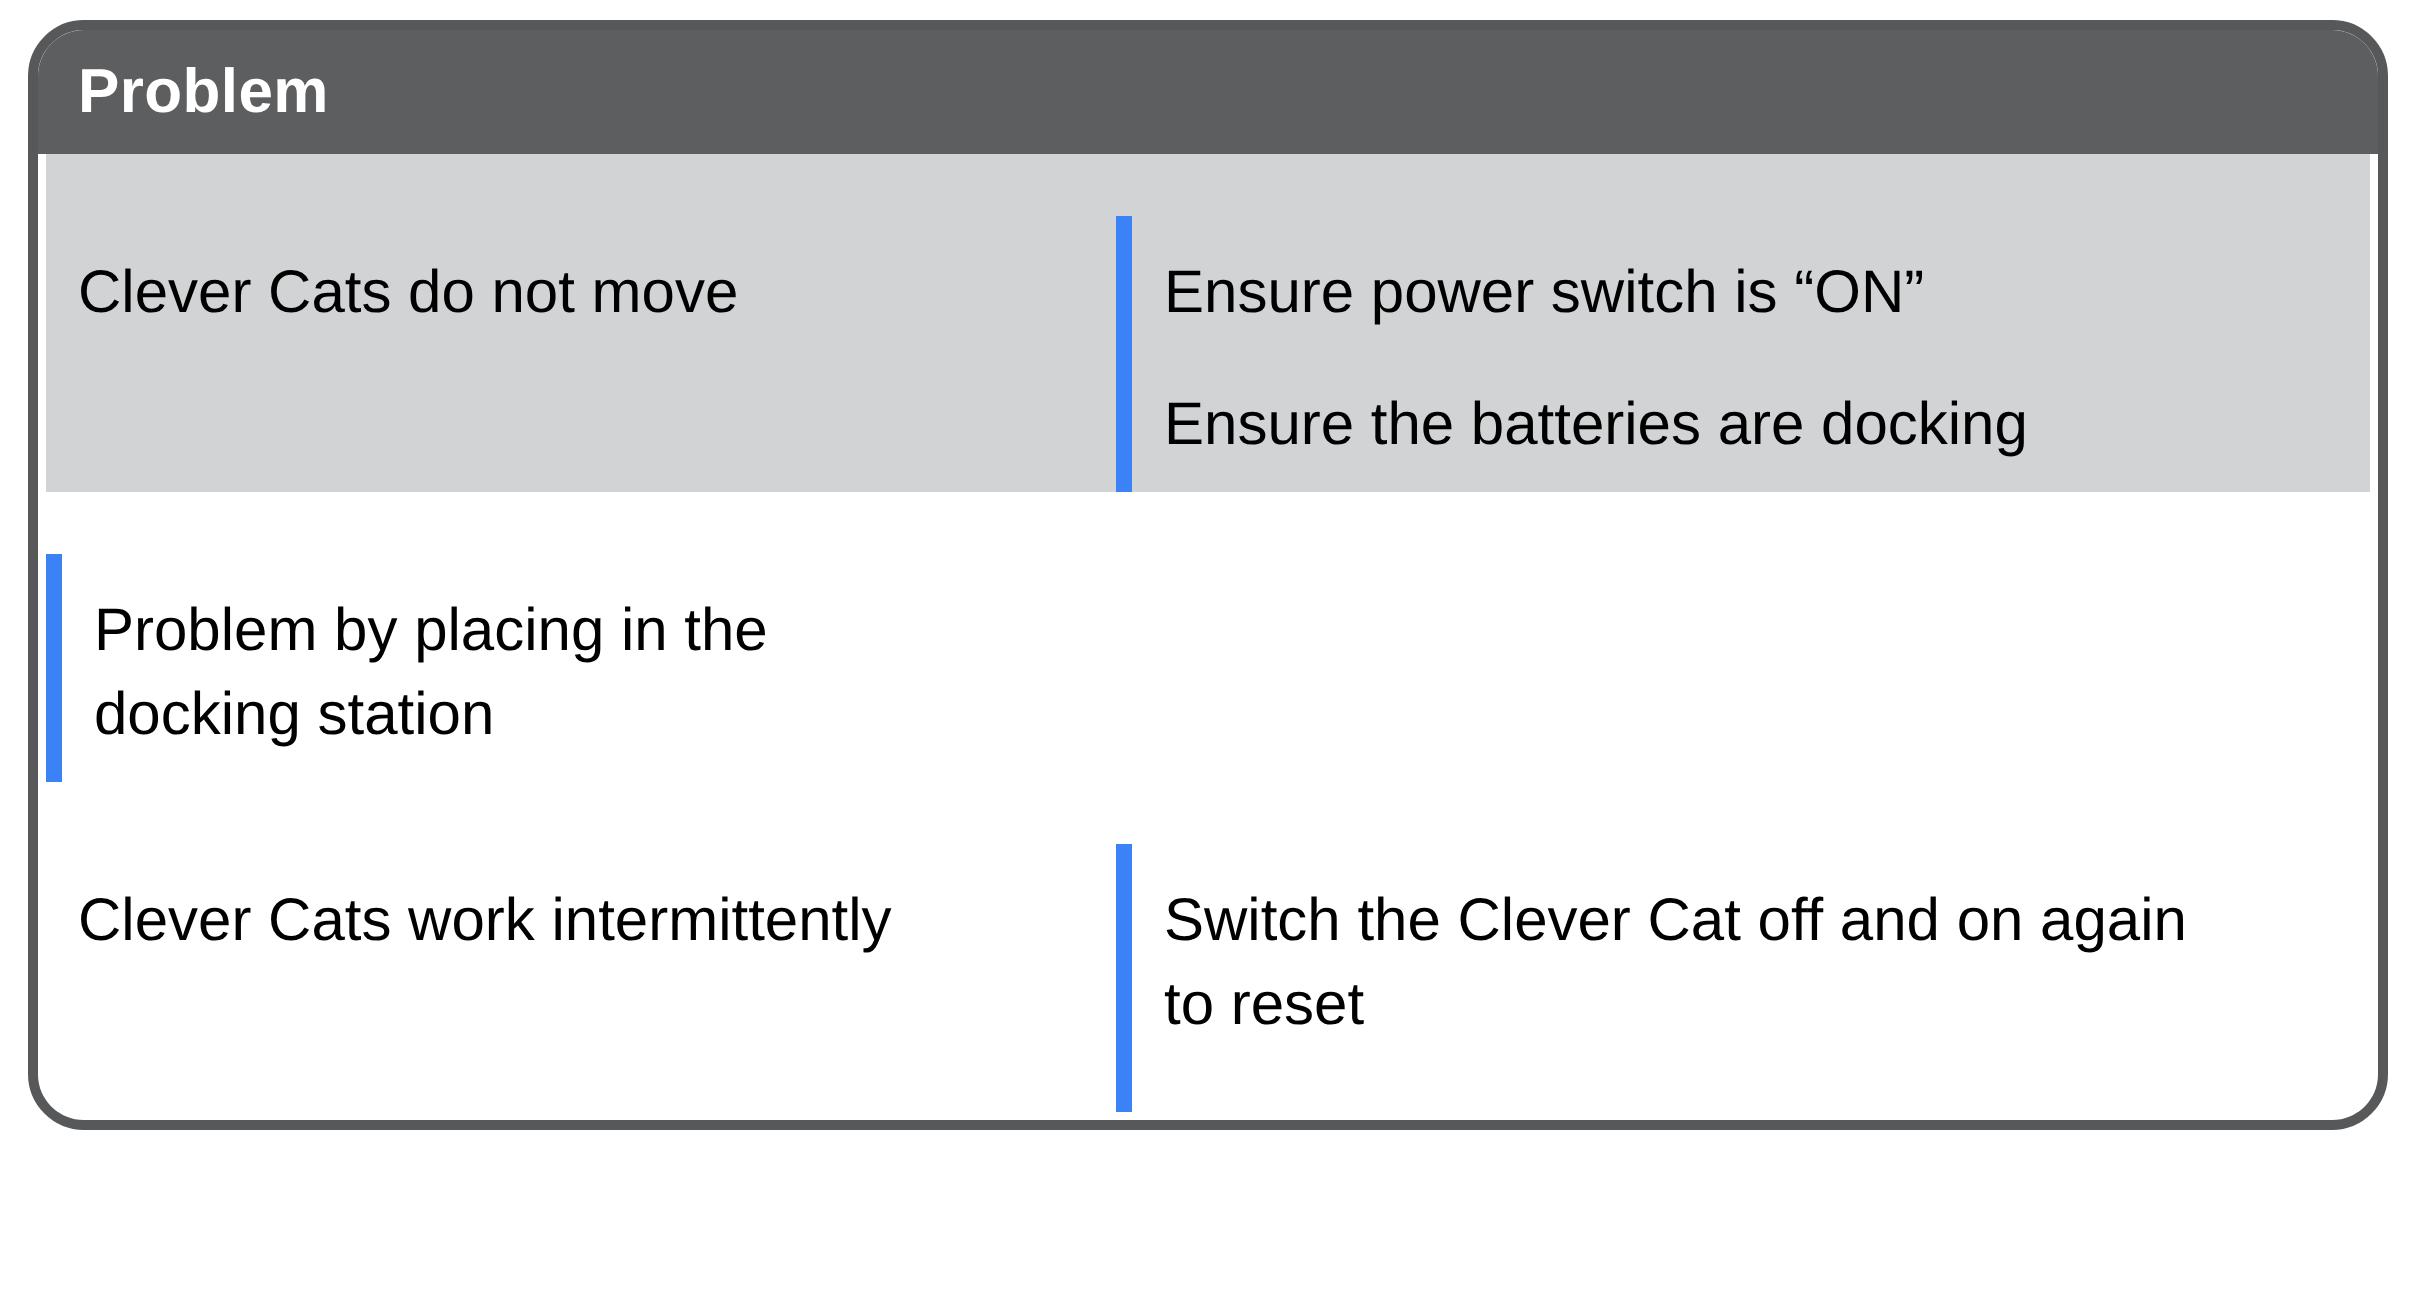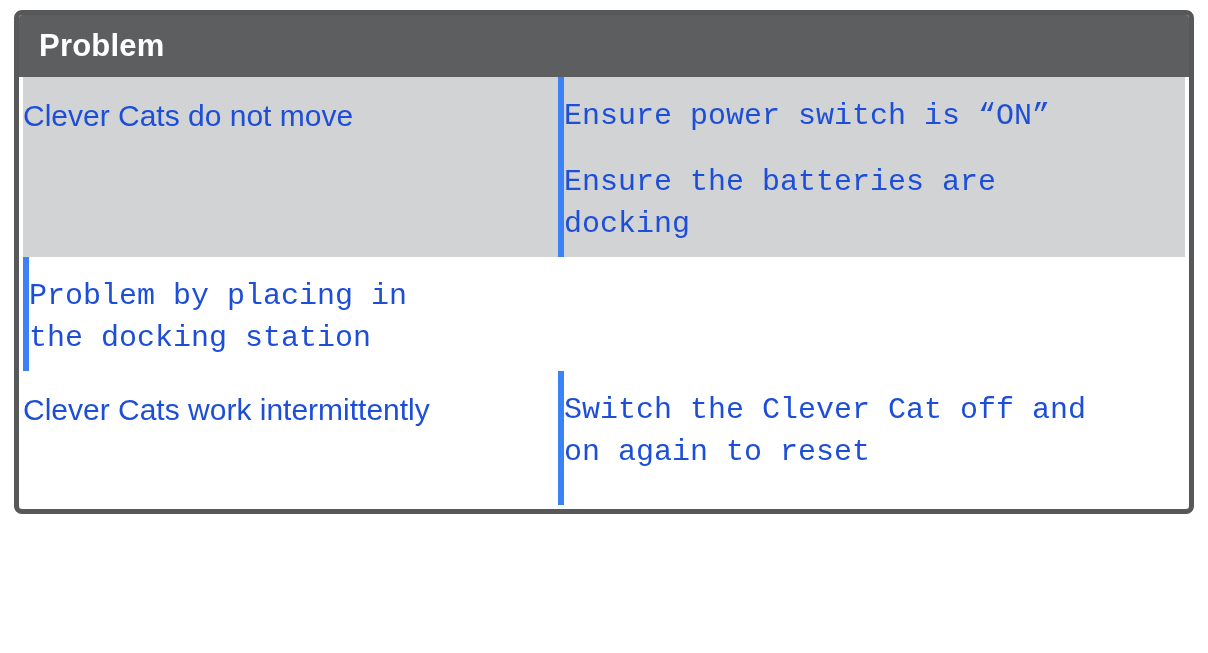--- a/index.html
+++ b/index.html
@@ -7,21 +7,21 @@
   body {
     width: 1208px;
     height: 653px;
     padding: 10px 14px 16px 14px;
     font-family: "Liberation Sans", sans-serif;
     overflow: hidden;
   }
   .table-container {
     width: 100%;
     border: 5px solid #57585a;
-    border-radius: 8px;
+    border-radius: 28px;
     background: #ffffff;
     overflow: hidden;
   }
   .table-header {
     display: grid;
     grid-template-columns: 535px 1fr;
     background: #5d5e60;
     height: 62px;
     align-items: center;
     padding: 0 4px;
@@ -37,27 +37,27 @@
   .table-body { padding: 0 4px 4px 4px; }
   .row {
     display: grid;
     grid-template-columns: 535px 1fr;
     background: #ffffff;
   }
   .row.shaded { background: #d1d3d4; }
   .cell {
     font-size: 30px;
     line-height: 42px;
-    color: #1d4ed8;
-    padding: 18px 20px 12px 0;
+    color: #000000;
+    padding: 18px 20px 12px 16px;
+    margin-top: 31px;
   }
   .cell.solution {
-    border-left: 6px solid #3b82f6;
+    border-left: 8px solid #3b82f6;
     padding-right: 87px;
-    font-family: Liberation Mono, monospace;
   }
   .cell p { margin: 0 0 24px 0; }
   .cell p:last-child { margin-bottom: 0; }
   .row:last-child .cell { padding-bottom: 32px; }
 </style>
 </head>
 <body>
 
 <div class="table-container">
 

